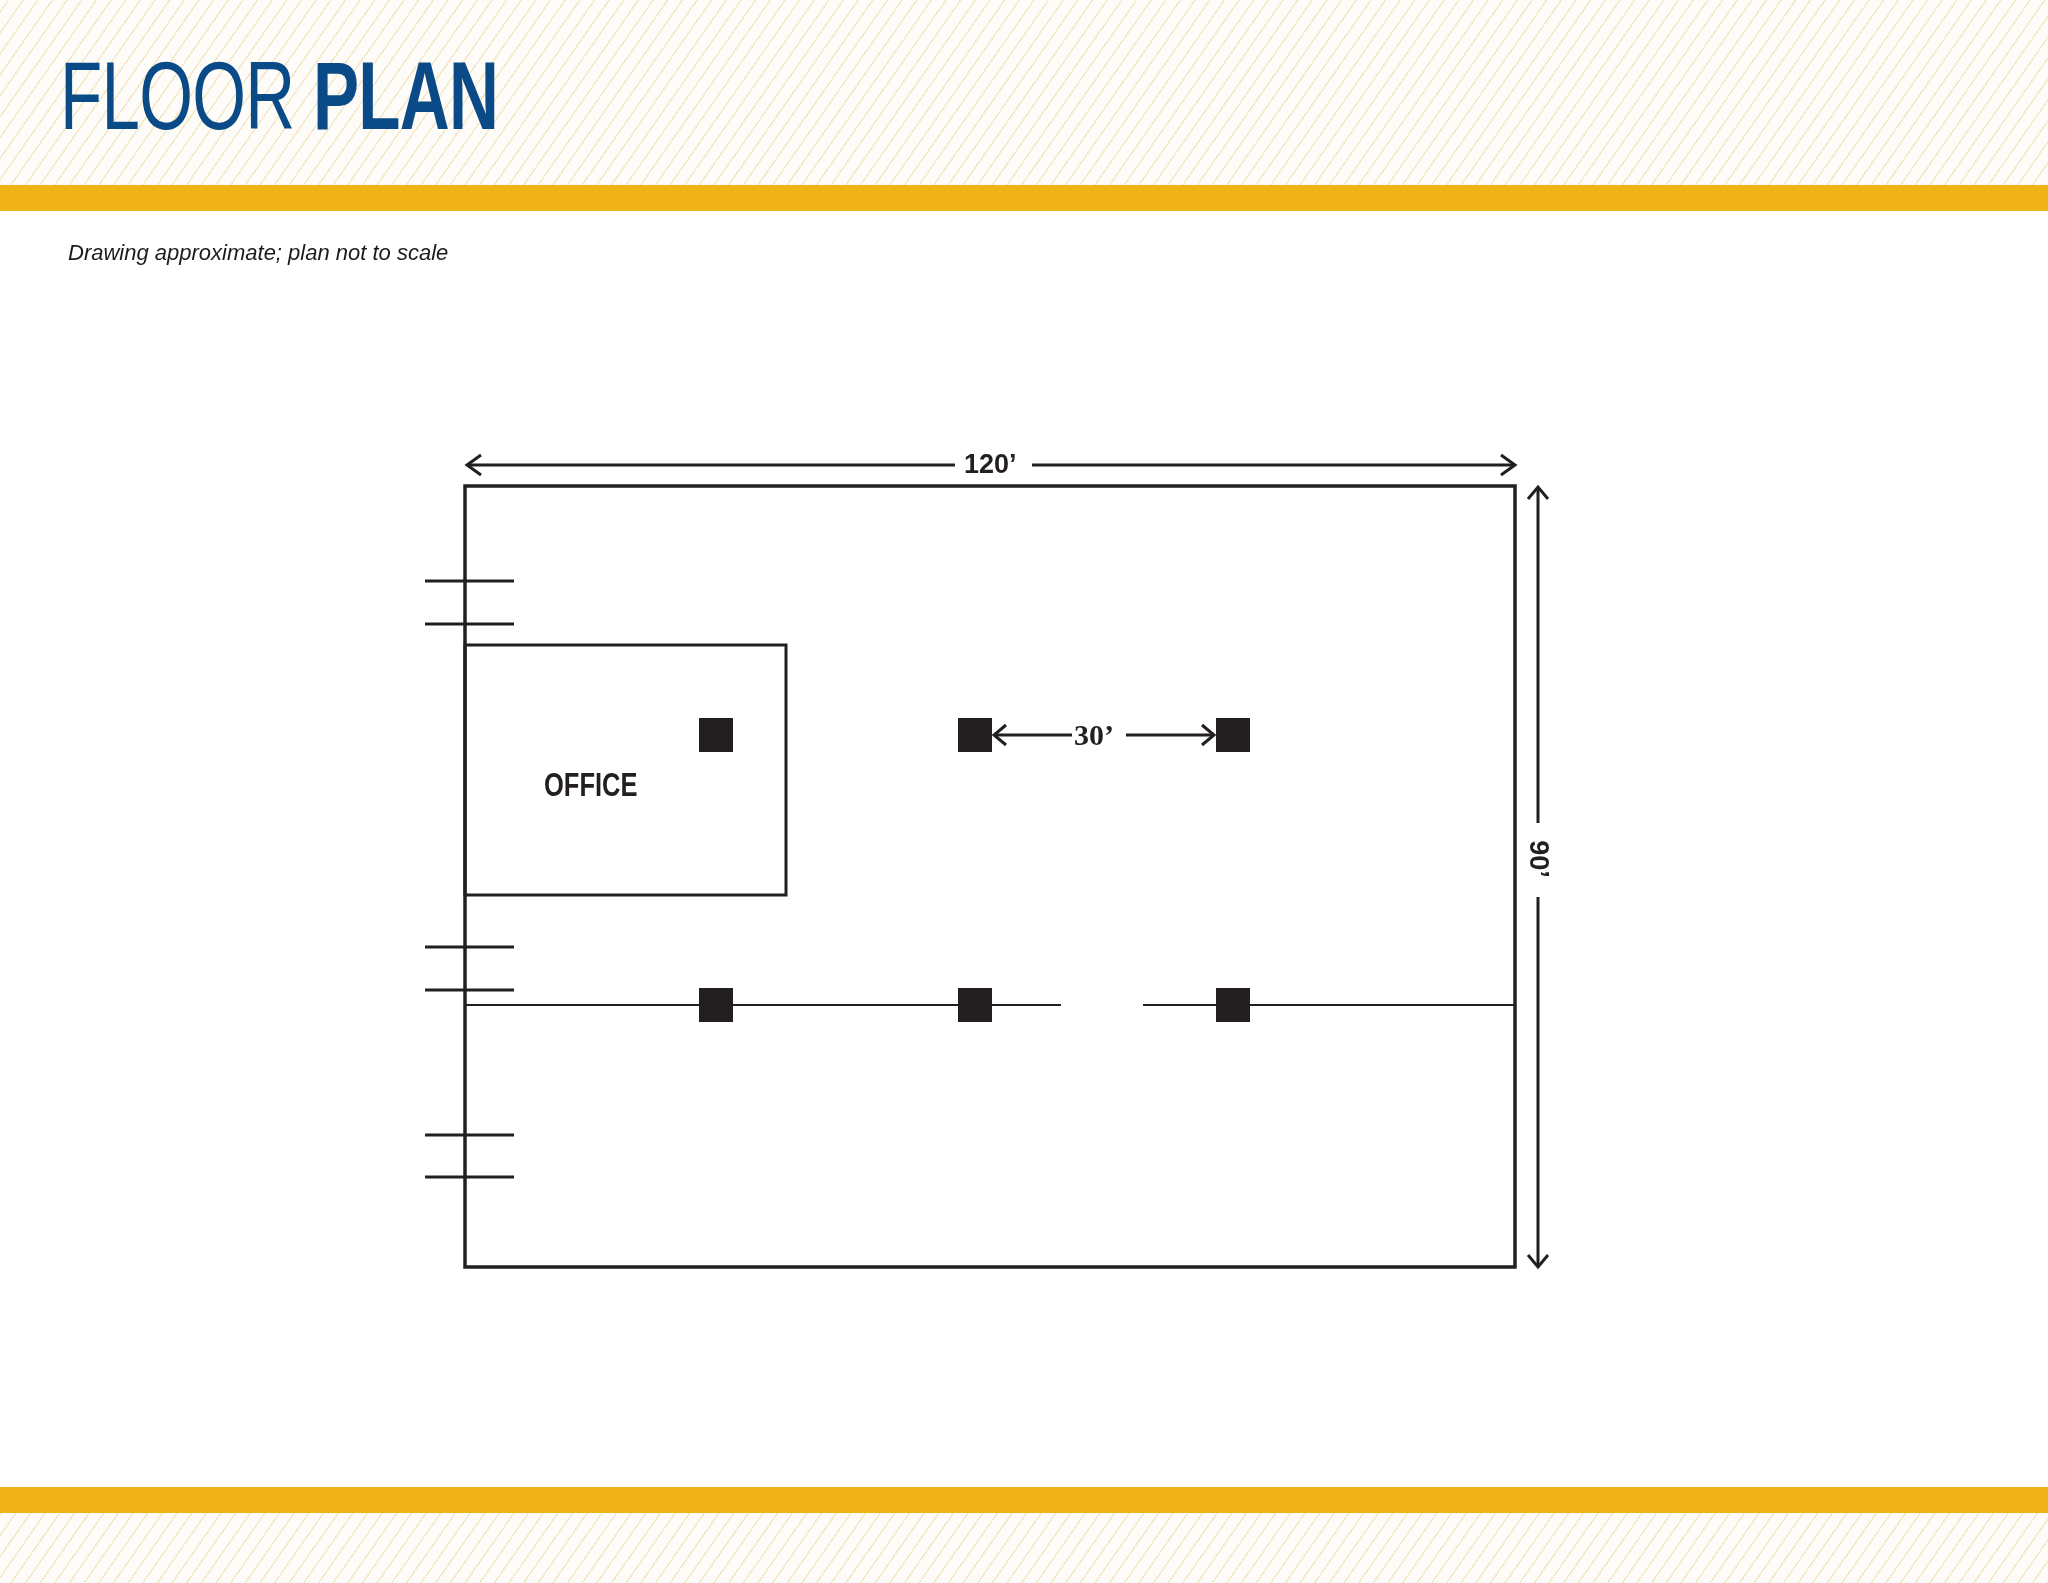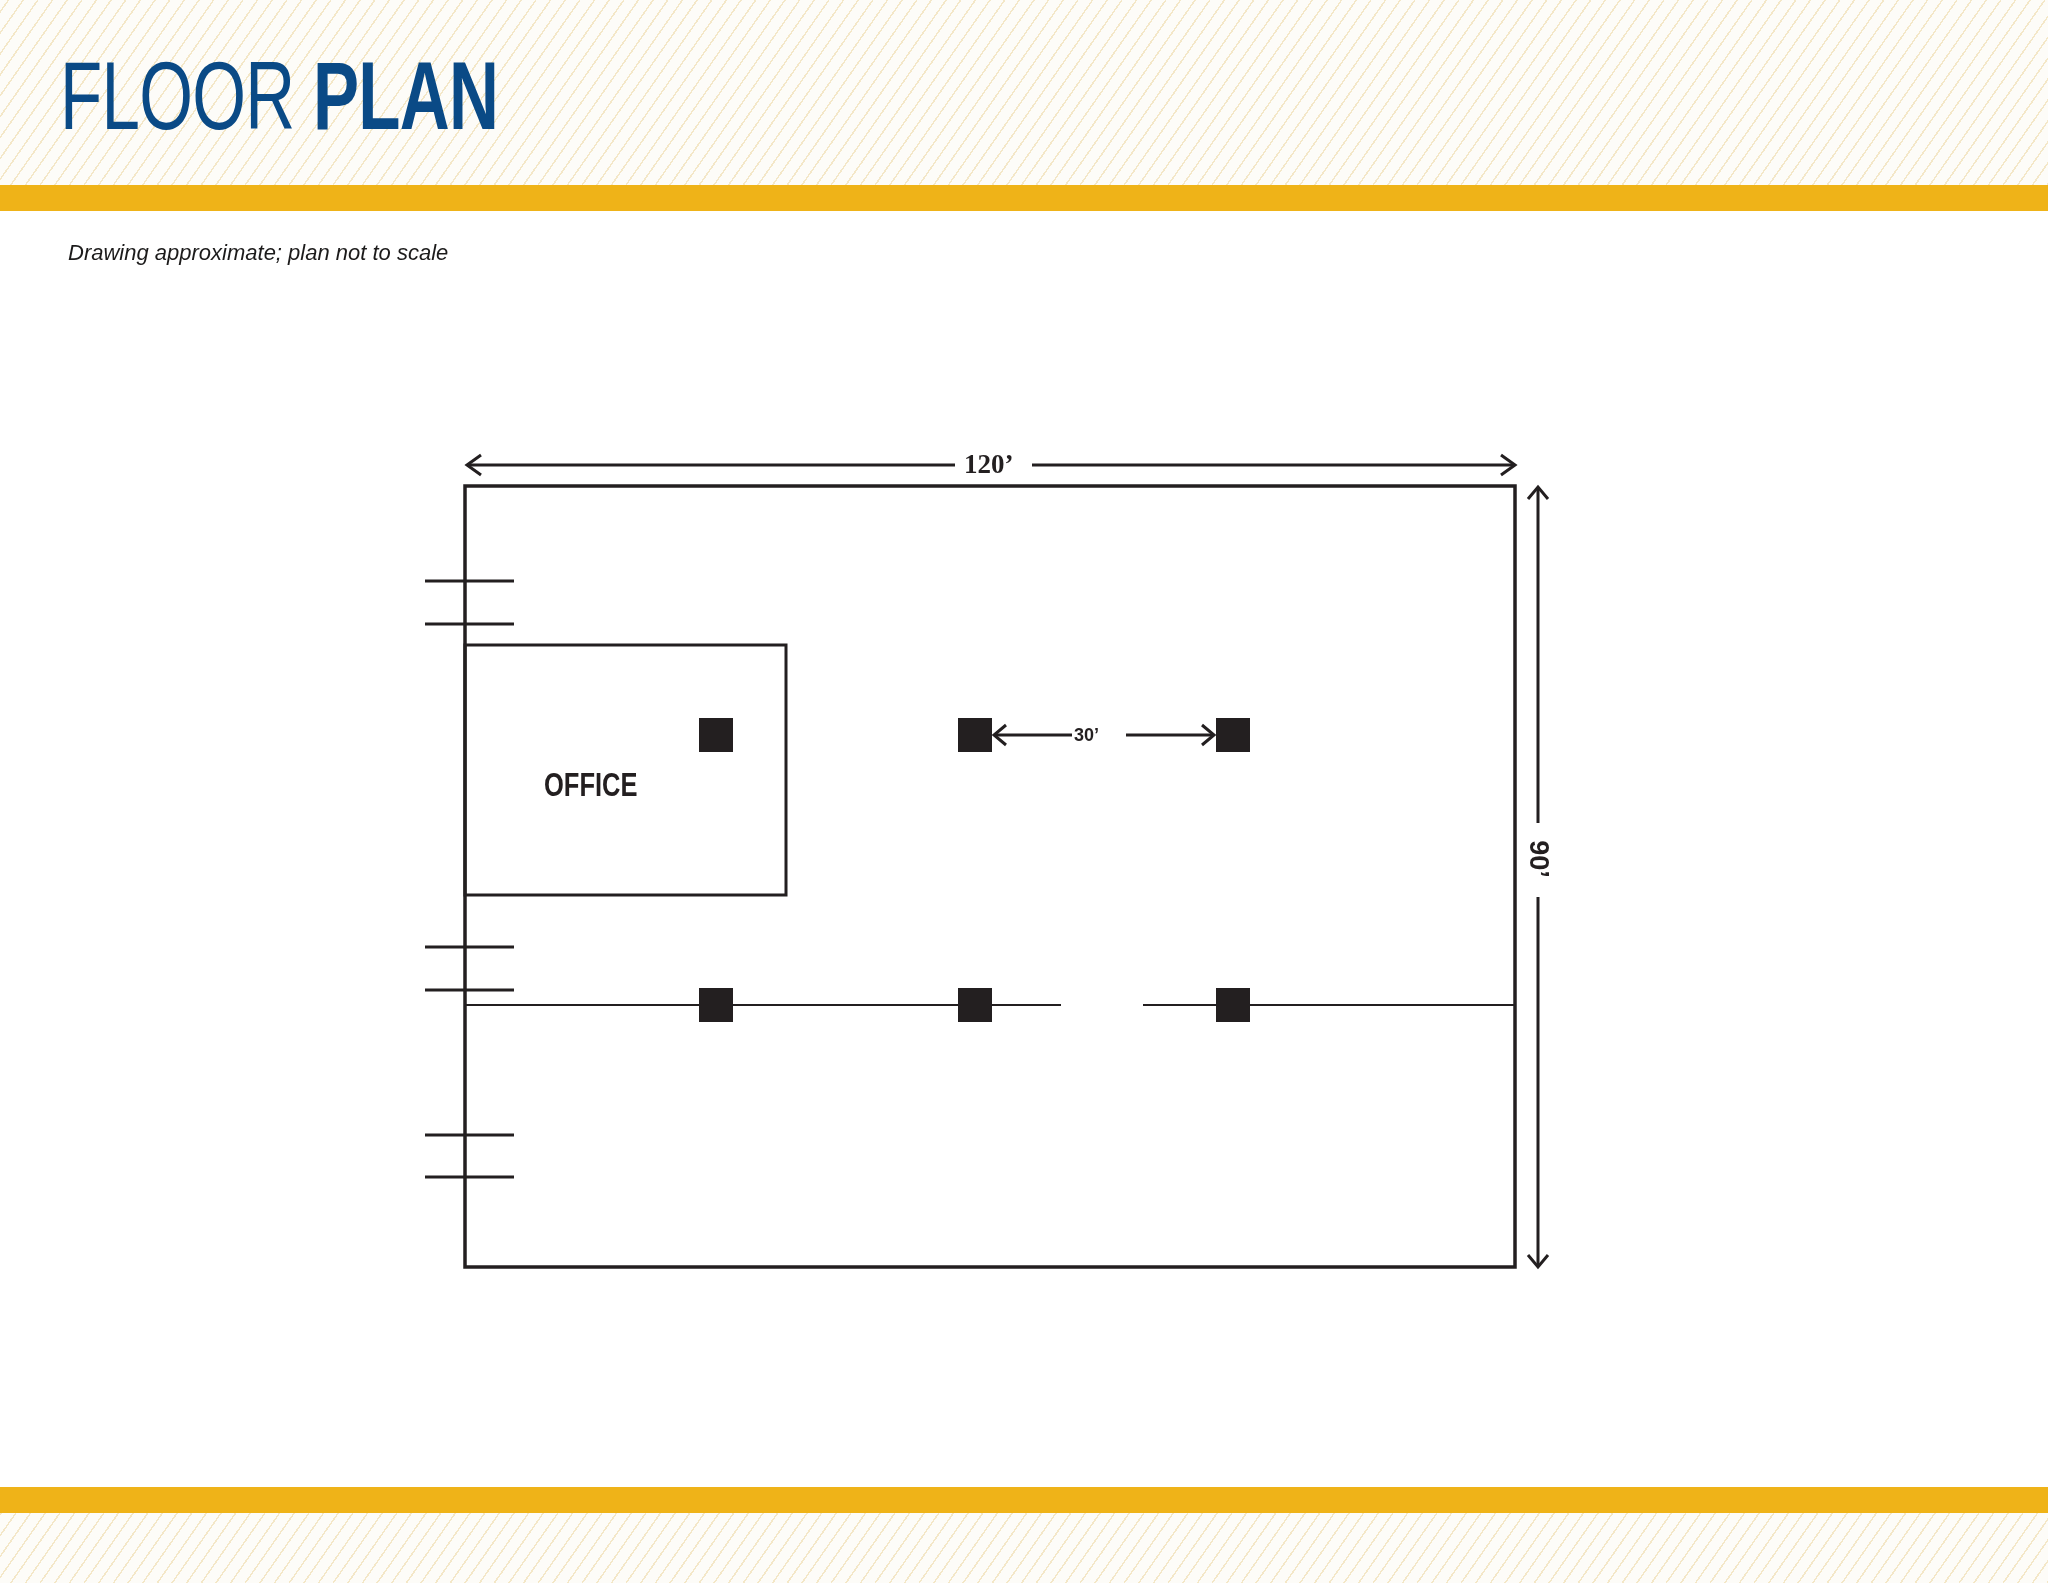--- a/index.html
+++ b/index.html
@@ -102,22 +102,22 @@
   <g fill="#231f20">
     <rect x="699" y="718" width="34" height="34"></rect>
     <rect x="958" y="718" width="34" height="34"></rect>
     <rect x="1216" y="718" width="34" height="34"></rect>
     <rect x="699" y="988" width="34" height="34"></rect>
     <rect x="958" y="988" width="34" height="34"></rect>
     <rect x="1216" y="988" width="34" height="34"></rect>
   </g>
 </svg>
 
-<div class="dim-label" style="left:958px; top:448px; font-size:27px; line-height:32px; background:transparent;font-family:Liberation Serif, serif;">120’</div>
+<div class="dim-label" style="left:958px; top:448px; font-size:27px; line-height:32px; background:transparent;">120’</div>
 
-<div class="dim-label" style="left:1074px; top:719px; font-size:18px; line-height:32px; padding:0;">30’</div>
+<div class="dim-label" style="left:1074px; top:719px; font-size:30px; line-height:32px; padding:0;font-family:Liberation Serif, serif;">30’</div>
 
 <div class="dim-label" style="left:1516px; top:843px; font-size:27px; line-height:32px; padding:0 4px; transform:rotate(90deg); transform-origin:center;">90’</div>
 
 <div class="office-label" style="left:544px; top:764px; font-size:34px; line-height:40px;">OFFICE</div>
 
 <div class="gold-bar gold-bottom" style="background: rgb(239, 179, 24);"></div>
 <div class="stripes footer-stripes"></div>
 
 </body></html>

